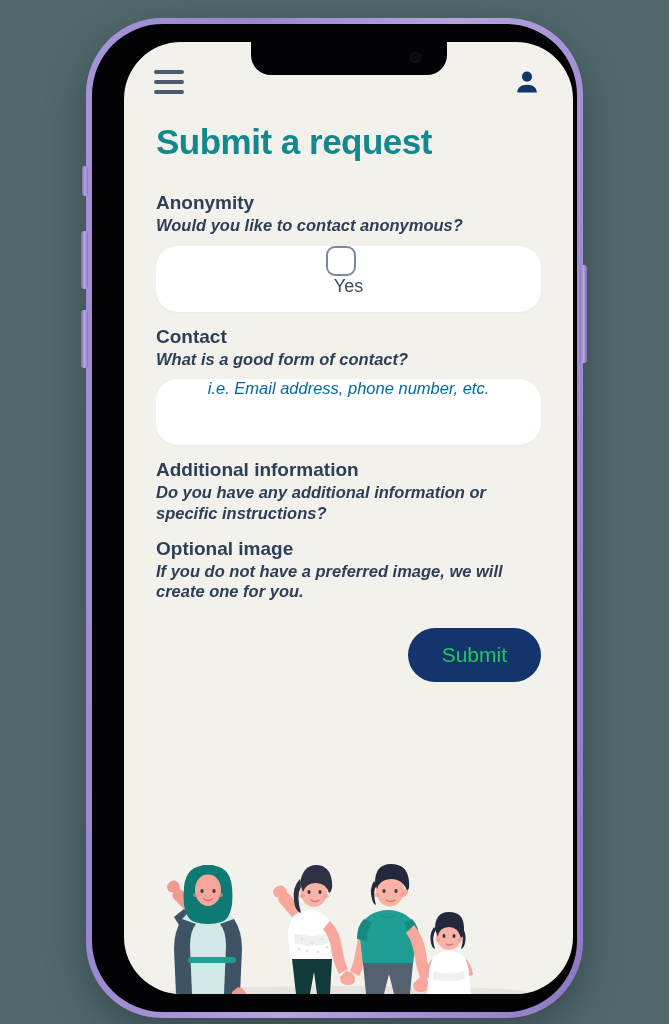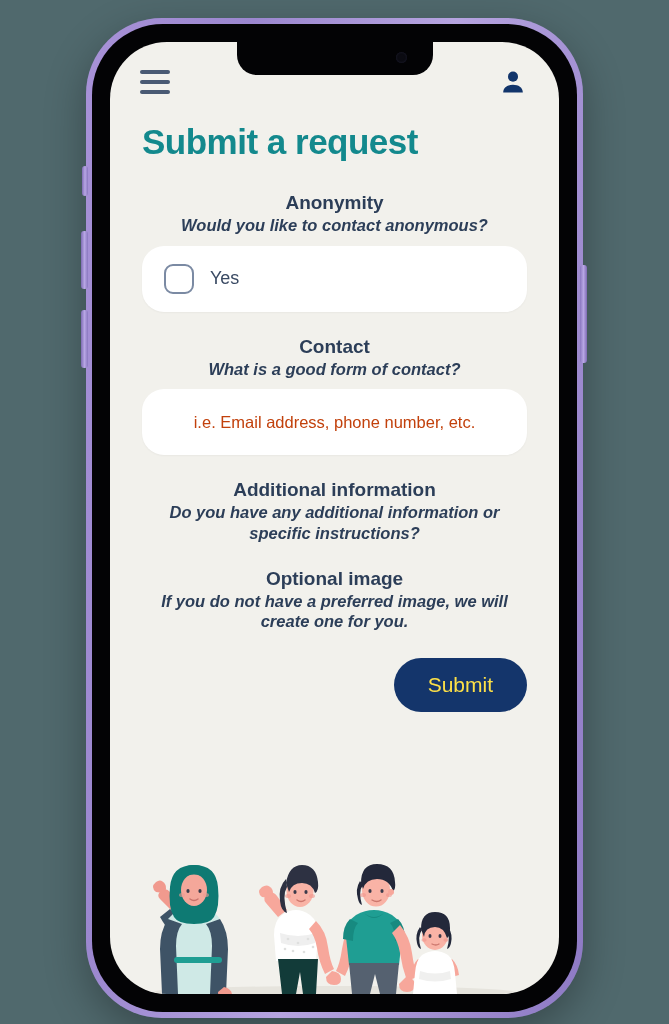--- a/index.html
+++ b/index.html
@@ -22,21 +22,21 @@
   }
   .phone-bezel {
     position: absolute;
     left: 92px; top: 24px;
     width: 485px; height: 988px;
     border-radius: 71px;
     background: #030305;
   }
   .phone-screen {
     position: absolute;
-    left: 110px; top: 42px;
+    left: 124px; top: 42px;
     width: 449px; height: 952px;
     border-radius: 57px;
     background: #f2f1ec;
     overflow: hidden;
   }
   .notch {
     position: absolute;
     left: 50%; top: -2px; transform: translateX(-50%);
     width: 196px; height: 35px;
     background: #030305;
@@ -79,21 +79,21 @@
   .content { padding: 0 32px; }
 
   .page-title {
     color: #13898d;
     font-size: 35px;
     font-weight: bold;
     letter-spacing: -.5px;
     margin: 18px 0 30px 0;
   }
 
-  .field-group { margin-bottom: 24px; text-align: center; }
+  .field-group { margin-bottom: 14px; }
   .field-label {
     color: #2c3e58;
     font-size: 19px;
     font-weight: bold;
     margin-bottom: 1px;
   }
   .field-hint {
     color: #2c3e58;
     font-size: 16.5px;
     font-style: italic;
@@ -101,46 +101,48 @@
     line-height: 1.25;
     margin-bottom: 10px;
   }
   .field-box {
     background: #ffffff;
     border-radius: 22px;
     min-height: 66px;
     display: flex; align-items: center;
     padding: 0 22px;
     box-shadow: 0 1px 2px rgba(0,0,0,.04);
+    flex-direction: column;
   }
   .field-box.tall { min-height: 70px; }
   .placeholder {
-    color: #c2410c;
+    color: #0369a1;
     font-size: 16.5px;
+    font-style: italic;
     flex: 1;
   }
   .placeholder.upright { font-style: normal; color: #a6a6a6; }
 
   .checkbox {
     width: 30px; height: 30px;
     border: 2px solid #7b8aa3;
     border-radius: 9px;
     background: #fff;
     margin-right: 16px;
     flex: 0 0 auto;
     cursor: pointer;
   }
   .check-text { color: #3a4a63; font-size: 18px; }
 
   .upload-icon { width: 30px; height: 30px; flex: 0 0 auto; cursor: pointer; }
 
   .submit-row { display: flex; justify-content: flex-end; margin-top: 26px; }
   .submit-btn {
     background: #14356b;
-    color: #fde047;
+    color: #22c55e;
     border: none;
     border-radius: 28px;
     padding: 15px 34px;
     font-size: 21px;
     font-family: "Liberation Sans", sans-serif;
     cursor: pointer;
   }
 
   
   .illustration {

